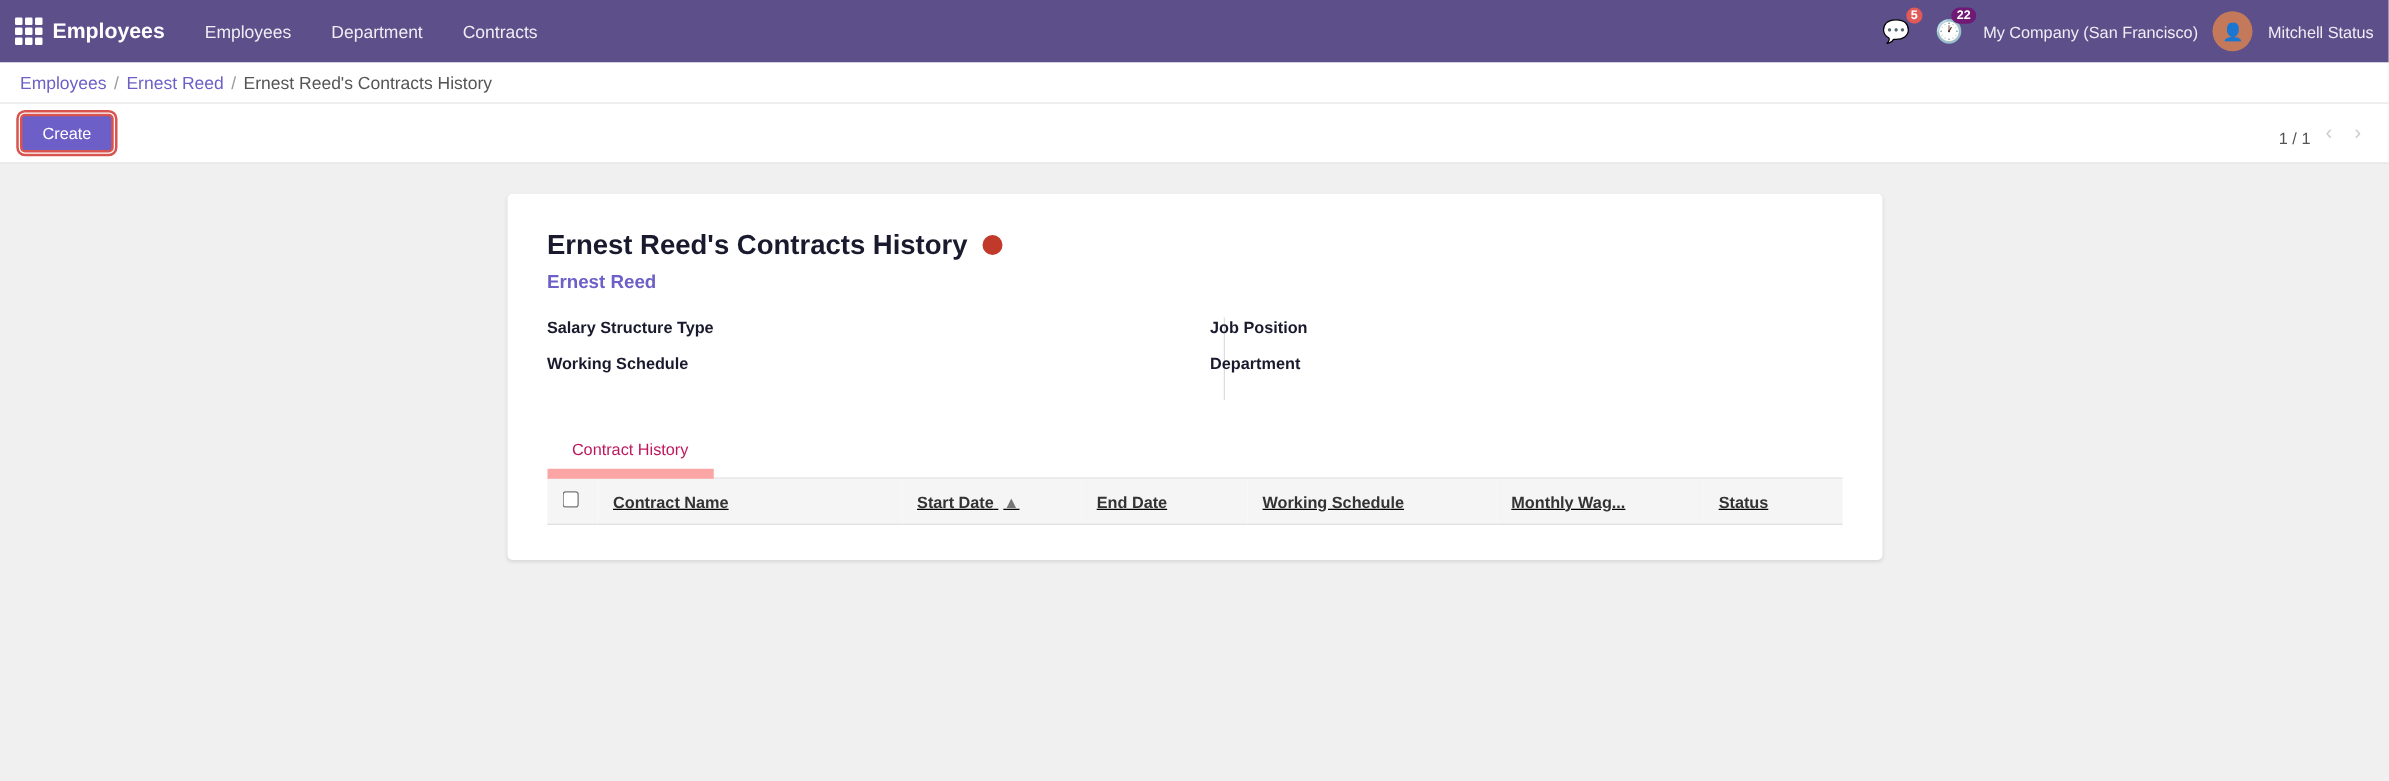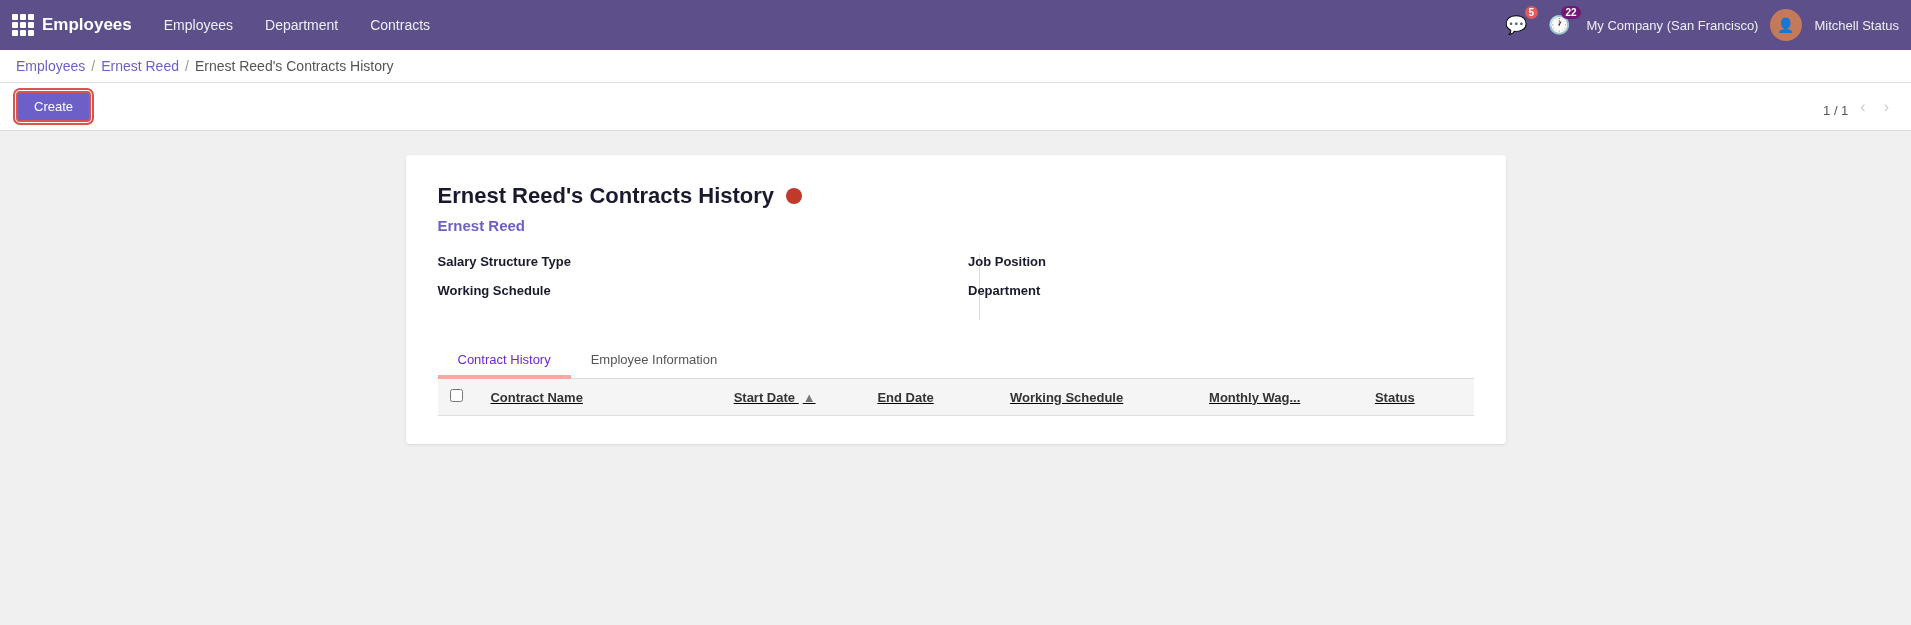--- a/index.html
+++ b/index.html
@@ -239,22 +239,22 @@
     }
     .tab {
       padding: 8px 20px;
       font-size: 13px;
       color: #555;
       cursor: pointer;
       border-bottom: 2px solid transparent;
       margin-bottom: -1px;
     }
     .tab.active {
-      color: #6d28d9;
-      border-bottom: 4px solid #fca5a5;
+      color: #be185d;
+      border-bottom: 8px solid #fca5a5;
       font-weight: 500;
     }
 
     
     .contract-table {
       width: 100%;
       border-collapse: collapse;
       font-size: 13px;
       margin-top: 0;
       text-decoration: underline;
@@ -366,21 +366,20 @@
         </div>
         <div class="field-row">
           <span class="field-label">Department</span>
           <span class="field-value"></span>
         </div>
       </div>
     </div>
 
     <div class="tabs-row">
       <div class="tab active">Contract History</div>
-      <div class="tab">Employee Information</div>
     </div>
 
     <table class="contract-table">
       <thead>
         <tr>
           <th class="col-checkbox">
             <input type="checkbox" style="">
           </th>
           <th class="col-contract-name">Contract Name</th>
           <th class="col-start-date sortable">

